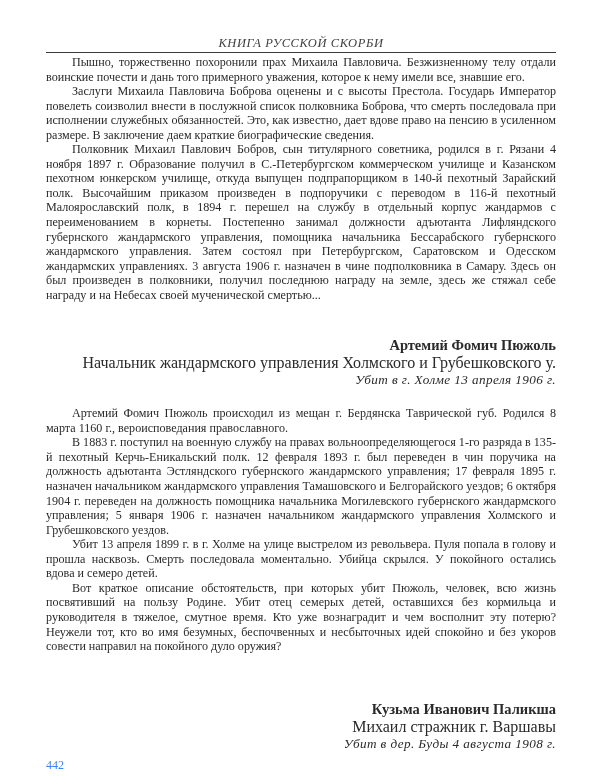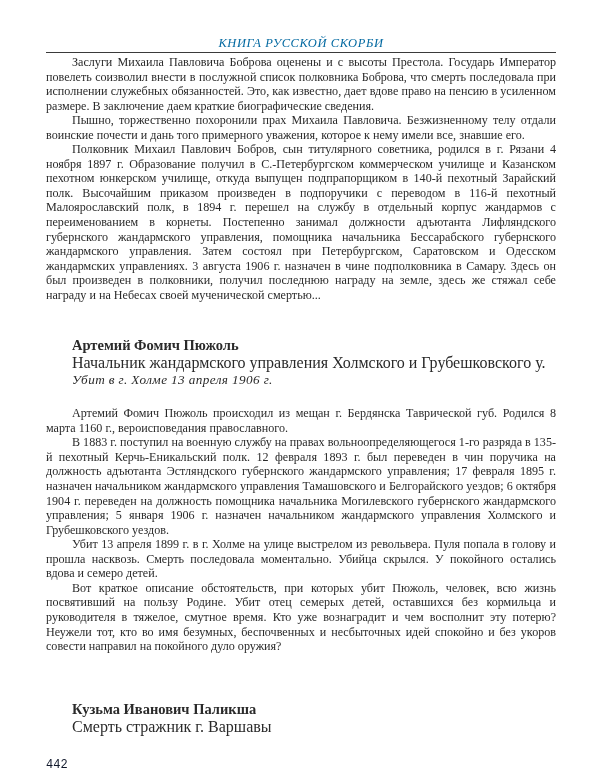--- a/index.html
+++ b/index.html
@@ -1,57 +1,58 @@
 <!DOCTYPE html>
 <html><head>
 <meta charset="utf-8">
 <style>
   html, body { margin:0; padding:0; background:#ffffff; }
   body { width:600px; height:777px; position:relative; overflow:hidden;
          font-family:"Liberation Serif", serif; color:#2a2a2a; }
   .page { position:absolute; left:46px; top:0; width:510px; }
   .running-head { position:absolute; top:36px; left:0; width:510px; text-align:center;
-         font-style:italic; font-size:12.5px; letter-spacing:0.6px; color:#0369a1; }
+         font-style:italic; font-size:12.5px; letter-spacing:0.6px; color:#404040; }
   .rule { position:absolute; top:52px; left:0; width:510px; height:0;
          border-top:1.2px solid #3a3a3a; }
   .body { position:absolute; top:55px; left:0; width:510px; font-size:12.1px;
          line-height:14.55px; text-align:justify; }
   .body p { margin:0; text-indent:26px; }
   .body p.noind { text-indent:0; }
-  .section { text-align:left; }
+  .section { text-align:right; }
   .name { font-weight:bold; font-size:14.5px; margin:0; line-height:18px; }
   .role { font-size:16px; margin:0; line-height:17px; }
   .death { font-style:italic; font-size:13.2px; margin:0; line-height:17px; letter-spacing:0.4px; }
-  .page-number { position:absolute; top:758px; left:46px; font-family:Liberation Mono, monospace;
-         font-size:12px; color:#0f172a; }
+  .page-number { position:absolute; top:758px; left:46px; font-family:Liberation Serif, serif;
+         font-size:12px; color:#3b82f6; }
 </style>
 </head>
 <body>
 
 <div class="page">
   <div class="running-head">КНИГА РУССКОЙ СКОРБИ</div>
   <div class="rule"></div>
 
   <div class="body">
+    <p>Пышно, торжественно похоронили прах Михаила Павловича. Безжизненному телу отдали воинские почести и дань того примерного уважения, которое к нему имели все, знавшие его.</p>
     <p>Заслуги Михаила Павловича Боброва оценены и с высоты Престола. Государь Император повелеть соизволил внести в послужной список полковника Боброва, что смерть последовала при исполнении служебных обязанностей. Это, как известно, дает вдове право на пенсию в усиленном размере. В заключение даем краткие биографические сведения.</p>
-    <p>Пышно, торжественно похоронили прах Михаила Павловича. Безжизненному телу отдали воинские почести и дань того примерного уважения, которое к нему имели все, знавшие его.</p>
     <p>Полковник Михаил Павлович Бобров, сын титулярного советника, родился в г. Рязани 4 ноября 1897 г. Образование получил в С.-Петербургском коммерческом училище и Казанском пехотном юнкерском училище, откуда выпущен подпрапорщиком в 140-й пехотный Зарайский полк. Высочайшим приказом произведен в подпоручики с переводом в 116-й пехотный Малоярославский полк, в 1894 г. перешел на службу в отдельный корпус жандармов с переименованием в корнеты. Постепенно занимал должности адъютанта Лифляндского губернского жандармского управления, помощника начальника Бессарабского губернского жандармского управления. Затем состоял при Петербургском, Саратовском и Одесском жандармских управлениях. 3 августа 1906 г. назначен в чине подполковника в Самару. Здесь он был произведен в полковники, получил последнюю награду на земле, здесь же стяжал себе награду и на Небесах своей мученической смертью...</p>
 
     <div class="section" style="margin-top:34px; margin-bottom:18px;">
       <p class="name">Артемий Фомич Пюжоль</p>
       <p class="role">Начальник жандармского управления Холмского и Грубешковского у.</p>
       <p class="death">Убит в г. Холме 13 апреля 1906 г.</p>
     </div>
 
     <p>Артемий Фомич Пюжоль происходил из мещан г. Бердянска Таврической губ. Родился 8 марта 1160 г., вероисповедания православного.</p>
     <p>В 1883 г. поступил на военную службу на правах вольноопределяющегося 1-го разряда в 135-й пехотный Керчь-Еникальский полк. 12 февраля 1893 г. был переведен в чин поручика на должность адъютанта Эстляндского губернского жандармского управления; 17 февраля 1895 г. назначен начальником жандармского управления Тамашовского и Белгорайского уездов; 6 октября 1904 г. переведен на должность помощника начальника Могилевского губернского жандармского управления; 5 января 1906 г. назначен начальником жандармского управления Холмского и Грубешковского уездов.</p>
     <p>Убит 13 апреля 1899 г. в г. Холме на улице выстрелом из револьвера. Пуля попала в голову и прошла насквозь. Смерть последовала моментально. Убийца скрылся. У покойного остались вдова и семеро детей.</p>
     <p>Вот краткое описание обстоятельств, при которых убит Пюжоль, человек, всю жизнь посвятивший на пользу Родине. Убит отец семерых детей, оставшихся без кормильца и руководителя в тяжелое, смутное время. Кто уже вознаградит и чем восполнит эту потерю? Неужели тот, кто во имя безумных, беспочвенных и несбыточных идей спокойно и без укоров совести направил на покойного дуло оружия?</p>
 
     <div class="section" style="margin-top:46px; margin-bottom:18px;">
       <p class="name">Кузьма Иванович Паликша</p>
-      <p class="role">Смерть стражник г. Варшавы</p>
+      <p class="role">Михаил стражник г. Варшавы</p>
+      <p class="death">Убит в дер. Буды 4 августа 1908 г.</p>
     </div>
 
   </div>
 </div>
 
 <div class="page-number">442</div>
 
 </body></html>

